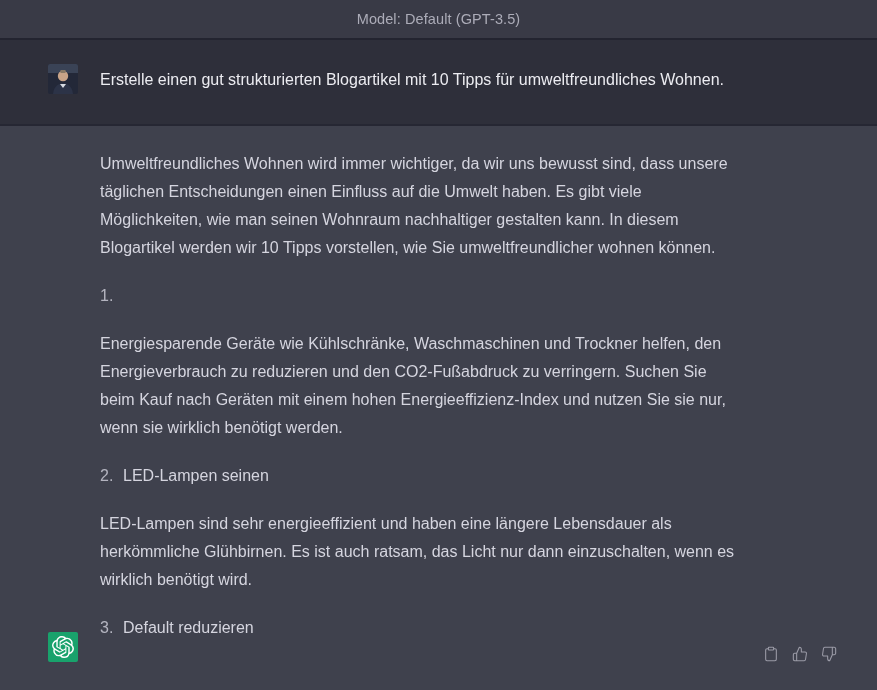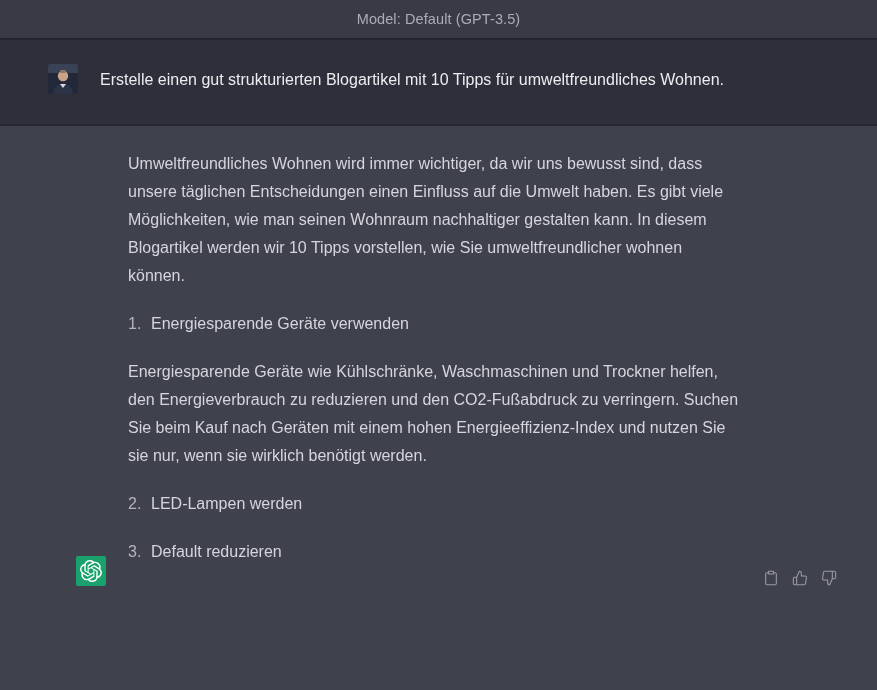--- a/index.html
+++ b/index.html
@@ -21,21 +21,21 @@
   .header-title { font-size:14.5px; color:#acacb8; letter-spacing:.1px; }
 
   
   .row { width:100%; }
   .row.user { background:#2e2f3a; border-bottom:2px solid #262733; }
   .row.assistant { background:#3f414d; flex:1 1 auto; }
   .row-inner {
     display:flex; align-items:flex-end;
     padding:24px 40px 30px 48px; gap:22px;
   }
-  .row.assistant .row-inner { padding-bottom:0;margin-left:28px; }
+  .row.assistant .row-inner { padding-bottom:0; }
 
   .avatar {
     width:30px; height:30px; flex:0 0 30px;
     border-radius:2px; overflow:hidden; position:relative;
   }
   .avatar svg { display:block; width:30px; height:30px; }
   .avatar.bot { background:#19a26c; display:flex; align-items:center; justify-content:center; }
   .avatar.bot svg { width:22px; height:22px; }
 
   .content {
@@ -93,28 +93,28 @@
         <svg viewBox="0 0 24 24">
           <path fill="#ffffff" d="M22.2819 9.8211a5.9847 5.9847 0 0 0-.5157-4.9108 6.0462 6.0462 0 0 0-6.5098-2.9A6.0651 6.0651 0 0 0 4.9807 4.1818a5.9847 5.9847 0 0 0-3.9977 2.9 6.0462 6.0462 0 0 0 .7427 7.0966 5.98 5.98 0 0 0 .511 4.9107 6.051 6.051 0 0 0 6.5146 2.9001A5.9847 5.9847 0 0 0 13.2599 24a6.0557 6.0557 0 0 0 5.7718-4.2058 5.9894 5.9894 0 0 0 3.9977-2.9001 6.0557 6.0557 0 0 0-.7475-7.073zM13.2599 22.4301a4.4755 4.4755 0 0 1-2.8764-1.0408l.1419-.0804 4.7783-2.7582a.7948.7948 0 0 0 .3927-.6813v-6.7369l2.02 1.1686a.071.071 0 0 1 .038.052v5.5826a4.504 4.504 0 0 1-4.4945 4.4944zm-9.6607-4.1254a4.4708 4.4708 0 0 1-.5346-3.0137l.142.0852 4.783 2.7582a.7712.7712 0 0 0 .7806 0l5.8428-3.3685v2.3324a.0804.0804 0 0 1-.0332.0615L9.74 19.9502a4.4992 4.4992 0 0 1-6.1408-1.6464zM2.3408 7.8956a4.485 4.485 0 0 1 2.3655-1.9728V11.6a.7664.7664 0 0 0 .3879.6765l5.8144 3.3543-2.0201 1.1685a.0757.0757 0 0 1-.071 0l-4.8303-2.7865A4.504 4.504 0 0 1 2.3408 7.8956zm16.5963 3.8558L13.1038 8.364 15.1192 7.2a.0757.0757 0 0 1 .071 0l4.8303 2.7913a4.4944 4.4944 0 0 1-.6765 8.1042v-5.6772a.79.79 0 0 0-.407-.667zm2.0107-3.0231l-.142-.0852-4.7735-2.7818a.7759.7759 0 0 0-.7854 0L9.409 9.2297V6.8974a.0662.0662 0 0 1 .0284-.0615l4.8303-2.7866a4.4992 4.4992 0 0 1 6.6802 4.66zM8.3065 12.863l-2.02-1.1638a.0804.0804 0 0 1-.038-.0567V6.0742a4.4992 4.4992 0 0 1 7.3757-3.4537l-.142.0805L8.704 5.459a.7948.7948 0 0 0-.3927.6813zm1.0976-2.3654l2.602-1.4998 2.6069 1.4998v2.9994l-2.5974 1.4997-2.6067-1.4997Z"></path>
         </svg>
       </div>
 
       <div class="content">
         <p>Umweltfreundliches Wohnen wird immer wichtiger, da wir uns bewusst sind, dass unsere täglichen Entscheidungen einen Einfluss auf die Umwelt haben. Es gibt viele Möglichkeiten, wie man seinen Wohnraum nachhaltiger gestalten kann. In diesem Blogartikel werden wir 10 Tipps vorstellen, wie Sie umweltfreundlicher wohnen können.</p>
 
         <div class="list-item">
           <span class="list-marker">1.</span>
-          <span class="list-title">Energiesparende Geräte verwenden</span>
         </div>
         <p>Energiesparende Geräte wie Kühlschränke, Waschmaschinen und Trockner helfen, den Energieverbrauch zu reduzieren und den CO2-Fußabdruck zu verringern. Suchen Sie beim Kauf nach Geräten mit einem hohen Energieeffizienz-Index und nutzen Sie sie nur, wenn sie wirklich benötigt werden.</p>
 
         <div class="list-item">
           <span class="list-marker">2.</span>
-          <span class="list-title">LED-Lampen werden</span>
+          <span class="list-title">LED-Lampen seinen</span>
         </div>
+        <p>LED-Lampen sind sehr energieeffizient und haben eine längere Lebensdauer als herkömmliche Glühbirnen. Es ist auch ratsam, das Licht nur dann einzuschalten, wenn es wirklich benötigt wird.</p>
 
         <div class="list-item">
           <span class="list-marker">3.</span>
           <span class="list-title">Default reduzieren</span>
         </div>
       </div>
 
       <div class="actions">
         <button class="action-btn" aria-label="copy">
           <svg viewBox="0 0 24 24">

